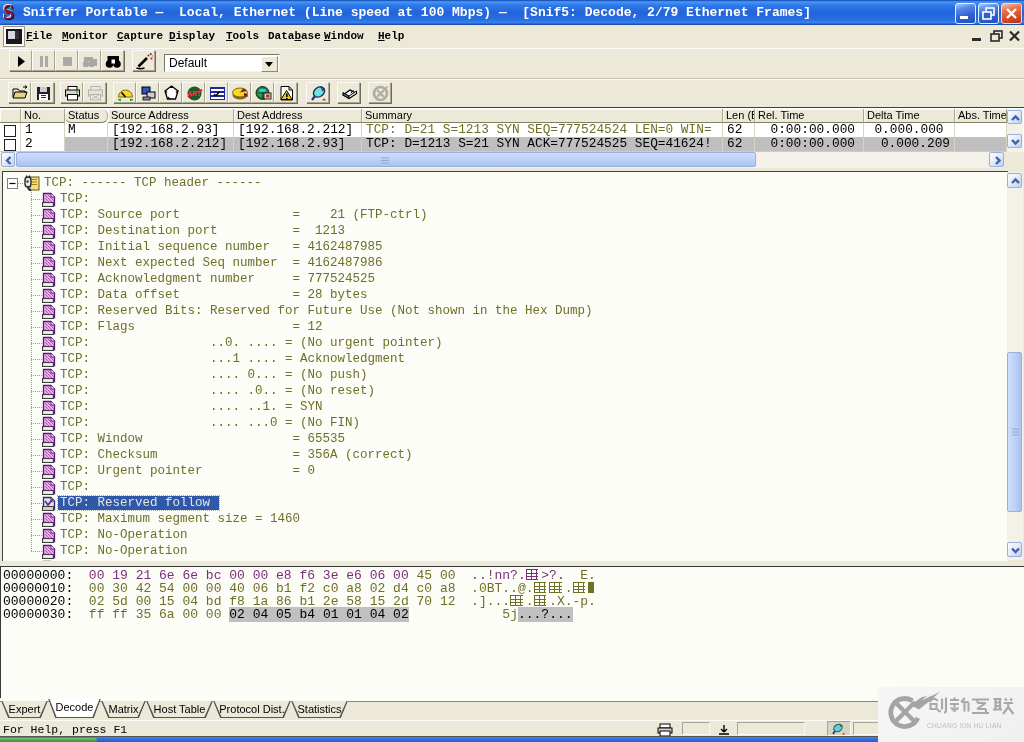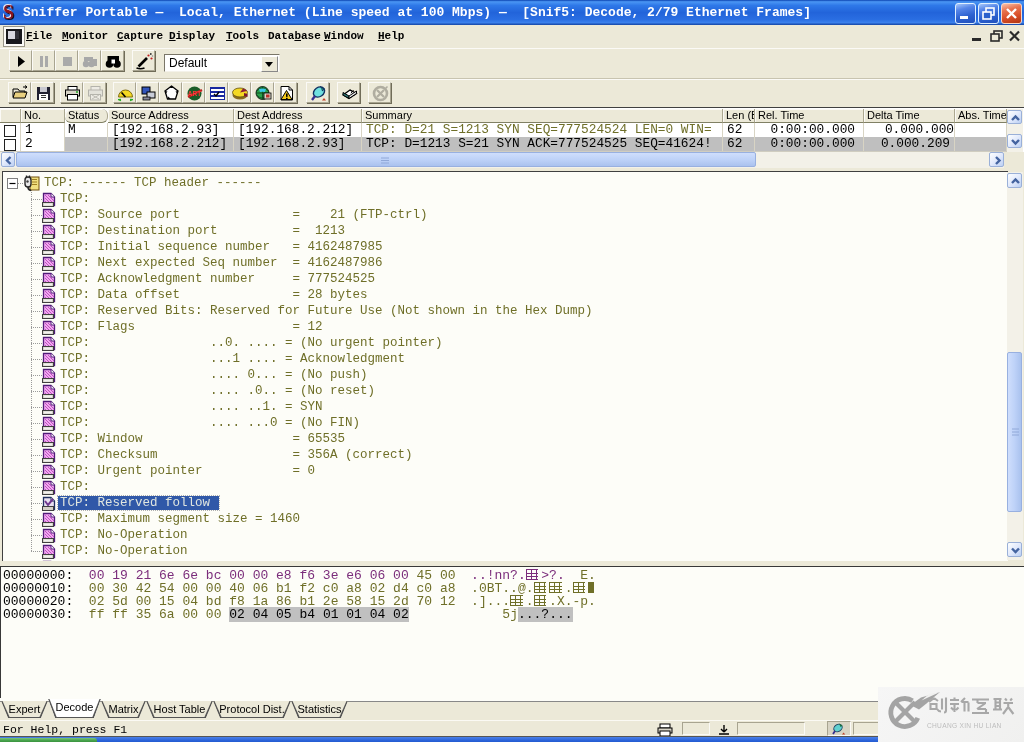--- a/index.html
+++ b/index.html
@@ -313,21 +313,21 @@
   <div class="lrow abs" style="top:15px;background:#fff;">
     <div class="cb"></div>
     <div class="lcell" style="left:0;width:21px;"></div>
     <div class="lcell" style="left:21px;width:44px;padding-left:4px;">1</div>
     <div class="lcell" style="left:65px;width:43px;padding-left:3px;">M</div>
     <div class="lcell" style="left:108px;width:126px;padding-left:4px;">[192.168.2.93]</div>
     <div class="lcell" style="left:234px;width:128px;padding-left:4px;">[192.168.2.212]</div>
     <div class="lcell" style="left:362px;width:361px;padding-left:4px;color:#6f6f28;">TCP: D=21 S=1213 SYN SEQ=777524524 LEN=0 WIN=</div>
     <div class="lcell" style="left:723px;width:32px;padding-left:4px;">62</div>
     <div class="lcell" style="left:755px;width:109px;text-align:right;padding-right:8px;">0:00:00.000</div>
-    <div class="lcell" style="left:864px;width:91px;text-align:right;">0.000.000</div>
+    <div class="lcell" style="left:864px;width:91px;text-align:center;">0.000.000</div>
     <div class="lcell" style="left:955px;width:52px;"></div>
   </div>
 
   <div class="lrow abs" style="top:29px;background:#fff;">
     <div class="cb"></div>
     <div class="lcell" style="left:0;width:21px;"></div>
     <div class="lcell" style="left:21px;width:44px;padding-left:4px;">2</div>
     <div class="lcell" style="left:65px;width:43px;background:#bfbfbf;"></div>
     <div class="lcell" style="left:108px;width:126px;padding-left:4px;background:#bfbfbf;">[192.168.2.212]</div>
     <div class="lcell" style="left:234px;width:128px;padding-left:4px;background:#bfbfbf;">[192.168.2.93]</div>

